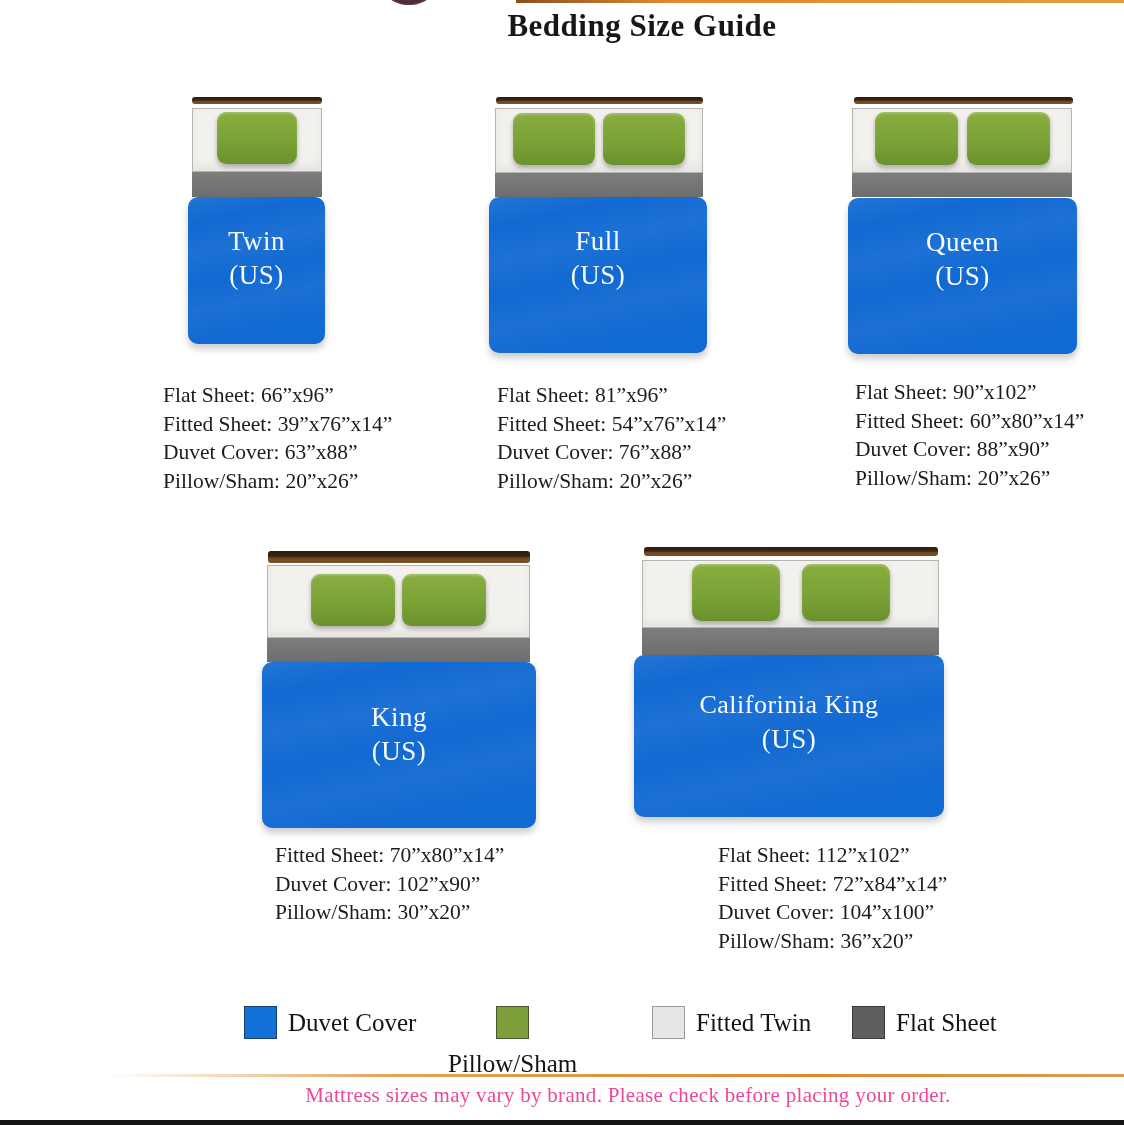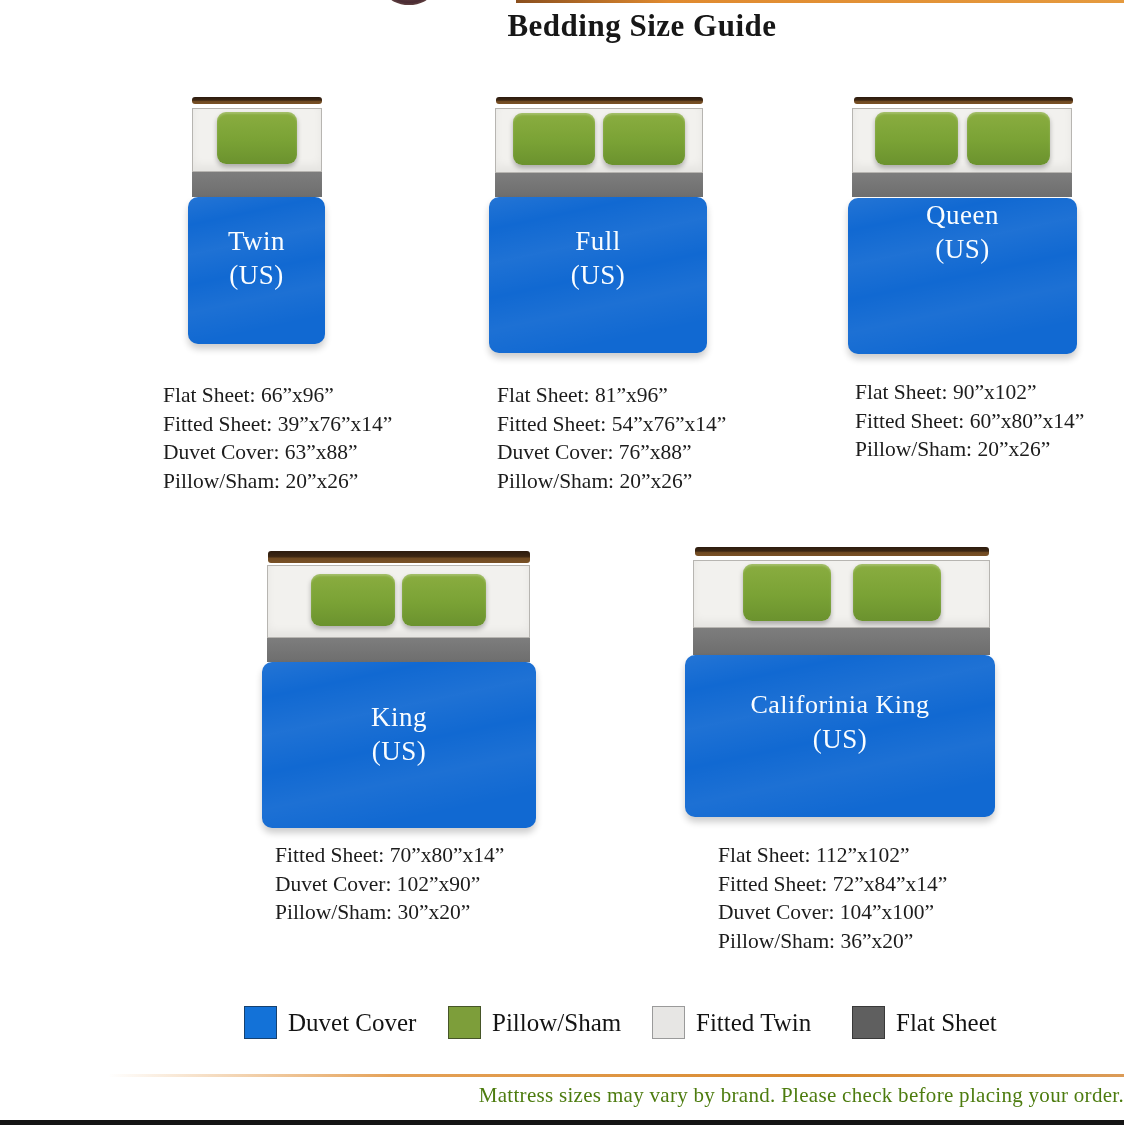--- a/index.html
+++ b/index.html
@@ -72,32 +72,32 @@
   #bed-full .pillow    { width:82px; height:52px; }
   #bed-full .flat-band { left:6px;  top:76px; width:208px; height:24px; }
   #bed-full .duvet     { left:0;    top:100px; width:218px; height:156px; padding-top:27px; }
 
   
   #bed-queen { left:848px; top:97px; width:229px; height:257px; }
   #bed-queen .headboard { left:6px;  top:0;    width:219px; height:7px; }
   #bed-queen .mattress  { left:4px;  top:11px; width:220px; height:65px; gap:9px; }
   #bed-queen .pillow    { width:83px; height:53px; }
   #bed-queen .flat-band { left:4px;  top:76px; width:220px; height:24px; }
-  #bed-queen .duvet     { left:0;    top:101px; width:229px; height:156px; }
+  #bed-queen .duvet     { left:0;    top:101px; width:229px; height:156px; padding-top:27px; }
 
   
   #bed-king { left:262px; top:551px; width:274px; height:278px; }
   #bed-king .headboard { left:6px;  top:0;    width:262px; height:12px; }
   #bed-king .mattress  { left:5px;  top:14px; width:263px; height:73px; gap:7px; }
   #bed-king .pillow    { width:84px; height:52px; }
   #bed-king .flat-band { left:5px;  top:87px; width:263px; height:24px; }
   #bed-king .duvet     { left:0;    top:111px; width:274px; height:166px; padding-top:38px; }
 
   
-  #bed-calking { left:685px; top:547px; width:310px; height:271px; }
+  #bed-calking { left:634px; top:547px; width:310px; height:271px; }
   #bed-calking .headboard { left:10px; top:0;    width:294px; height:9px; }
   #bed-calking .mattress  { left:8px;  top:13px; width:297px; height:68px; gap:22px; }
   #bed-calking .pillow    { width:88px; height:57px; }
   #bed-calking .flat-band { left:8px;  top:81px; width:297px; height:27px; }
   #bed-calking .duvet     { left:0;    top:108px; width:310px; height:162px; padding-top:33px; }
   #bed-calking .bed-name  { font-size:26px; }
 
   
   .specs { position:absolute; font-size:21.5px; line-height:28.5px; color:#1c1c1c; white-space:nowrap; }
   #specs-twin    { left:163px; top:381px; }
@@ -105,32 +105,32 @@
   #specs-queen   { left:855px; top:378px; }
   #specs-king    { left:275px; top:841px; }
   #specs-calking { left:718px; top:841px; }
 
   
   .legend-item { position:absolute; display:flex; align-items:center; gap:11px; }
   .swatch { width:33px; height:33px; box-sizing:border-box; border:1px solid rgba(25,25,25,.55); flex:0 0 auto; }
   #legend-2 .swatch { border-color:#9a9a9a; }
   .legend-label { font-size:25px; color:#141414; white-space:nowrap; }
   #legend-0 { left:244px; top:1006px; }
-  #legend-1 { left:448px; top:1006px; }
+  #legend-1 { left:448px; top:1006px;flex-direction:column; }
   #legend-2 { left:652px; top:1006px; }
   #legend-3 { left:852px; top:1006px; }
 
   
   .footer-line {
     position:absolute; left:108px; top:1074px; width:1016px; height:2.5px;
     background:linear-gradient(90deg, rgba(224,145,58,0), rgba(224,145,58,.85) 28%, #d98a2f 70%, rgba(210,130,45,.8));
   }
   .footer-note {
     position:absolute; left:132px; top:1083px; width:992px;
-    text-align:right; font-size:21px; color:#4d7c0f; letter-spacing:.3px;
+    text-align:center; font-size:21px; color:#ec4899; letter-spacing:.3px;
   }
   .bottom-bar { position:absolute; left:0; top:1120px; width:1124px; height:5px; background:#141414; }
 </style>
 </head>
 <body>
 
 <div class="canvas">
 
   <div class="logo-sliver"></div>
   <div class="top-line"></div>
@@ -208,20 +208,21 @@
   </div>
   <div class="specs" id="specs-full">
     <div class="spec-line">Flat Sheet: 81”x96”</div>
     <div class="spec-line">Fitted Sheet: 54”x76”x14”</div>
     <div class="spec-line">Duvet Cover: 76”x88”</div>
     <div class="spec-line">Pillow/Sham: 20”x26”</div>
   </div>
   <div class="specs" id="specs-queen">
     <div class="spec-line">Flat Sheet: 90”x102”</div>
     <div class="spec-line">Fitted Sheet: 60”x80”x14”</div>
+    <div class="spec-line">Duvet Cover: 88”x90”</div>
     <div class="spec-line">Pillow/Sham: 20”x26”</div>
   </div>
   <div class="specs" id="specs-king">
     <div class="spec-line">Fitted Sheet: 70”x80”x14”</div>
     <div class="spec-line">Duvet Cover: 102”x90”</div>
     <div class="spec-line">Pillow/Sham: 30”x20”</div>
   </div>
   <div class="specs" id="specs-calking">
     <div class="spec-line">Flat Sheet: 112”x102”</div>
     <div class="spec-line">Fitted Sheet: 72”x84”x14”</div>

